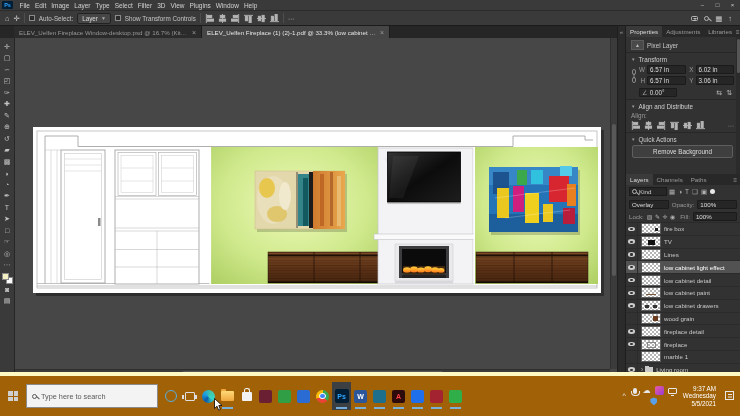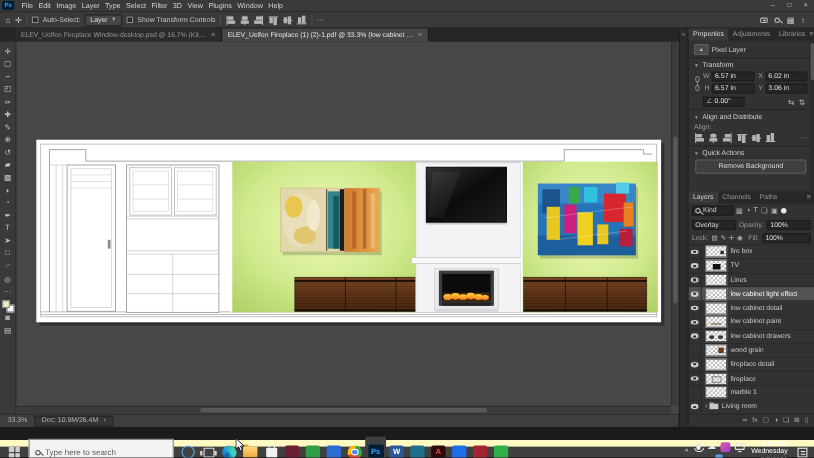--- a/index.html
+++ b/index.html
@@ -100,21 +100,21 @@
   .eye::after{content:"";position:absolute;left:2.4px;top:1.1px;width:2.2px;height:2.2px;background:#333;border-radius:50%}
   .thumb{width:20px;height:11px;margin:0 3px;border:1px solid #5a5a5a;position:relative;flex:0 0 auto;background-color:#fff;background-image:linear-gradient(45deg,#b5b5b5 25%,transparent 25%,transparent 75%,#b5b5b5 75%),linear-gradient(45deg,#b5b5b5 25%,transparent 25%,transparent 75%,#b5b5b5 75%);background-size:4px 4px;background-position:0 0,2px 2px}
   .mk{position:absolute}
   .lname{overflow:hidden;text-overflow:ellipsis}
   .grp-caret{color:#b5b5b5;margin:0 2px 0 3px;font-size:6.5px}
   .folder{width:8px;height:5px;background:#c9c9c9;position:relative;margin-right:3px;flex:0 0 auto}
   .folder::before{content:"";position:absolute;top:-1.5px;left:0;width:3.5px;height:1.5px;background:#c9c9c9}
   .layers-bottom{height:12px;border-top:1px solid #262626;display:flex;align-items:center;justify-content:flex-end;gap:4.5px;padding:0 5px;font-size:6.2px;color:#a8a8a8;flex:0 0 auto}
 
   
-  .taskbar{position:absolute;left:0;right:0;bottom:0;height:16px;background:#404040;border-top:6px solid #fef9c3;display:flex;align-items:center}
+  .taskbar{position:absolute;left:0;right:0;bottom:0;height:44px;background:#a16207;border-top:4px solid #fef9c3;display:flex;align-items:center}
   .tb-start{width:26px;height:28px;display:flex;align-items:center;justify-content:center}
   .i-win{width:10px;height:10px;display:grid;grid-template-columns:1fr 1fr;gap:1px}
   .i-win i{background:#cfcfcf}
   .search{width:132px;height:24px;background:#f3f3f3;border:1px solid #8a8a8a;display:flex;align-items:center;gap:4px;padding:0 5px;margin-right:3px}
   .search .mag{border-color:#555}.search .mag::after{background:#555}
   .search input{border:none;outline:none;background:transparent;font-size:7.3px;width:100px;font-family:inherit;color:#222}
   .search input::placeholder{color:#595959}
   .tb-icon{width:19px;height:28px;display:flex;align-items:center;justify-content:center;position:relative;flex:0 0 auto}
   .tb-icon.open::after{content:"";position:absolute;bottom:1px;left:4px;right:4px;height:1.6px;background:#76b9ed;opacity:.9}
   .tb-icon.active{background:#3d4042}

